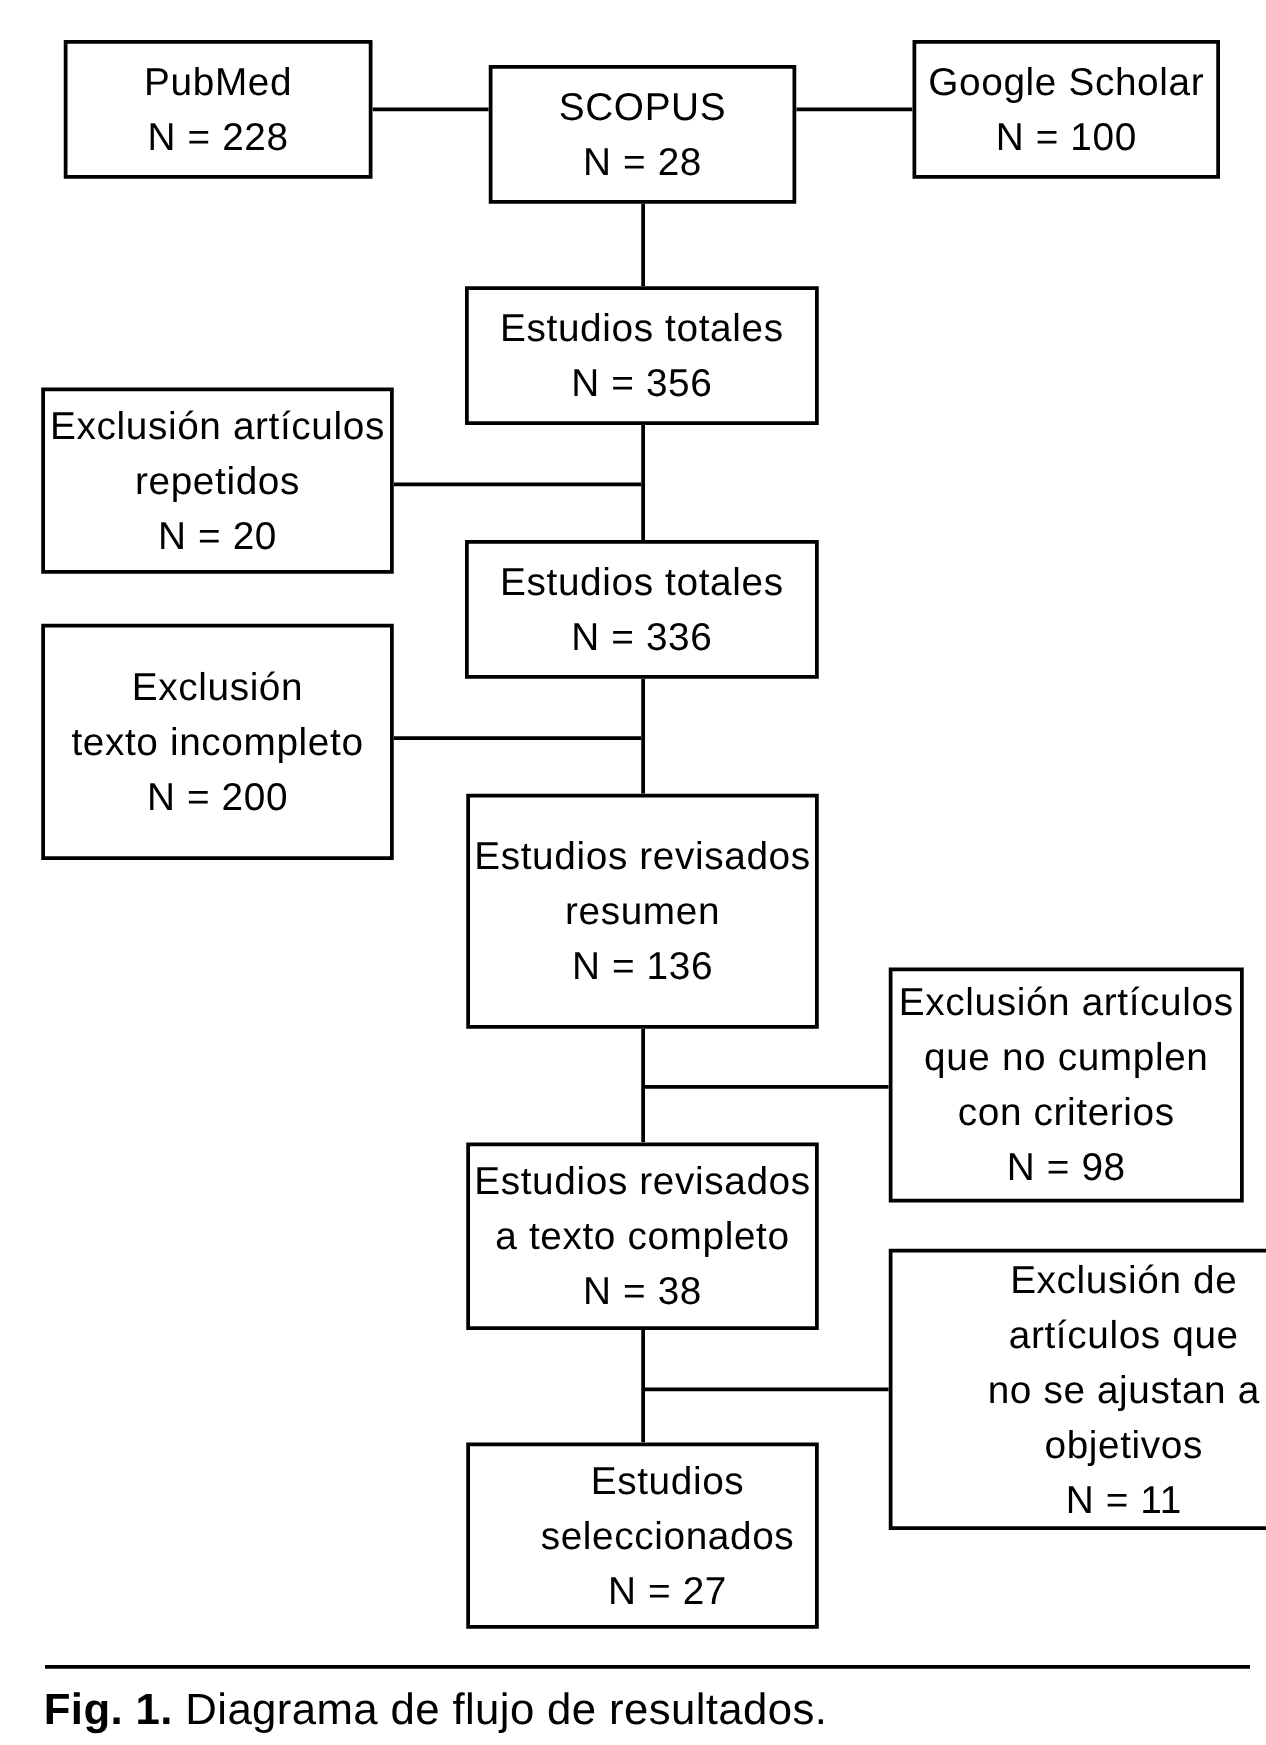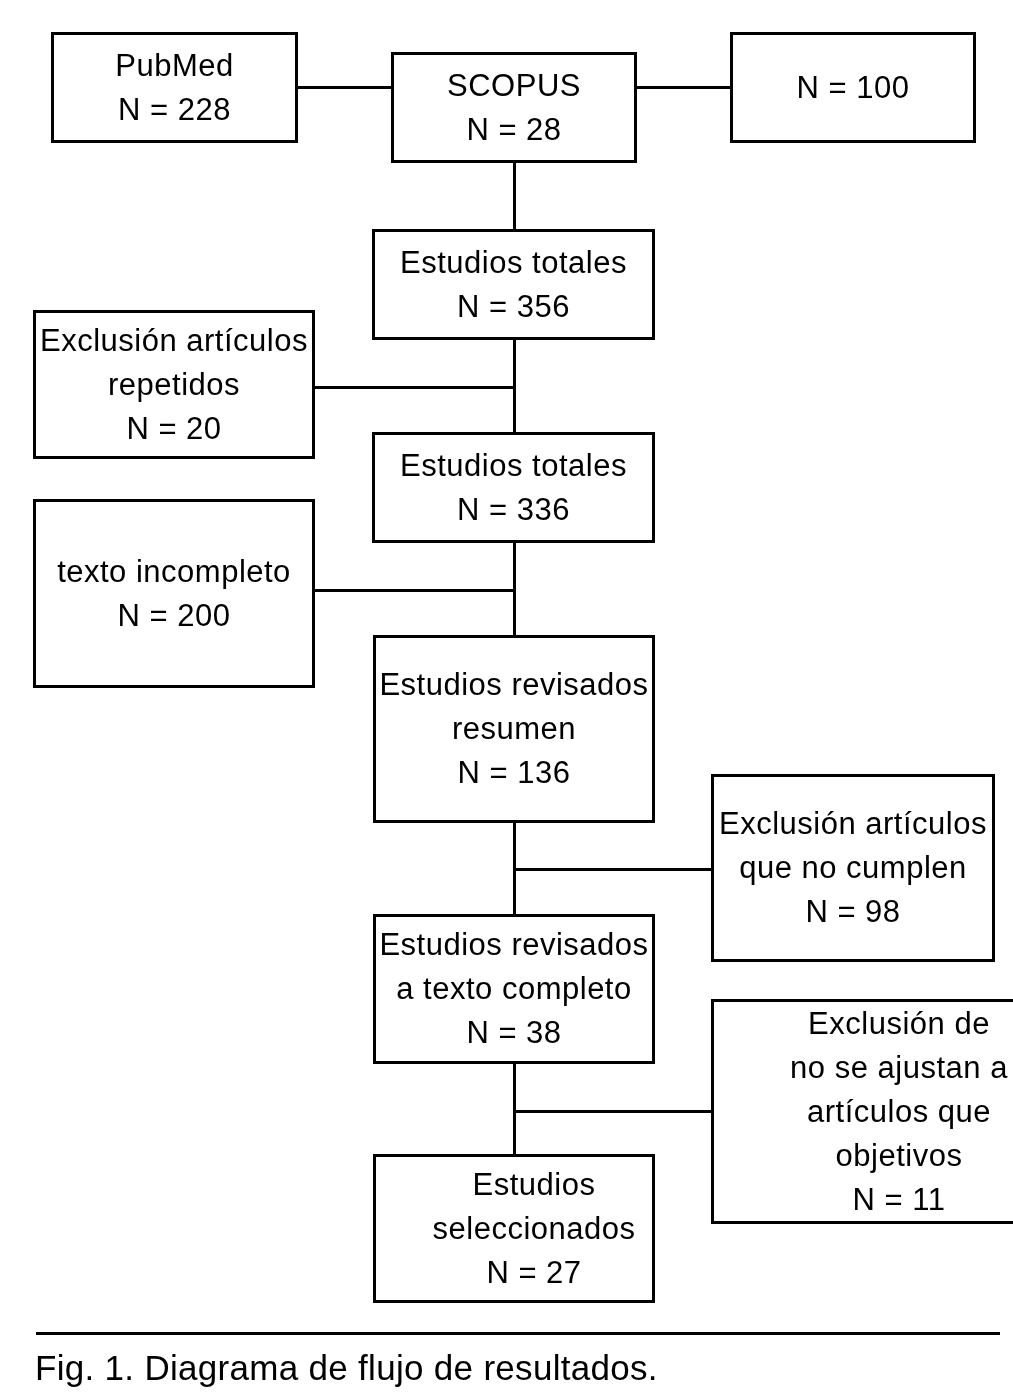--- a/index.html
+++ b/index.html
@@ -40,21 +40,21 @@
   .caption {
     position: absolute;
     left: 35px;
     top: 1346px;
     width: 960px;
     font-size: 35px;
     line-height: 44px;
     letter-spacing: 0.3px;
     white-space: nowrap;
   }
-  .caption .bold { font-weight: normal; }
+  .caption .bold { font-weight: bold; }
 </style>
 </head>
 <body>
 
 <div class="stage">
 
   <div class="conn" style="left:298px; top:86px; width:93px; height:3px;"></div>
   <div class="conn" style="left:637px; top:86px; width:93px; height:3px;"></div>
   <div class="conn" style="left:513px; top:143px; width:3px; height:86px;"></div>
   <div class="conn" style="left:513px; top:340px; width:3px; height:92px;"></div>
@@ -70,66 +70,69 @@
     <span class="line">PubMed</span>
     <span class="line">N = 228</span>
   </div>
 
   <div class="node" style="left:391px; top:32px; width:246px; height:111px;margin-top:20px;">
     <span class="line">SCOPUS</span>
     <span class="line">N = 28</span>
   </div>
 
   <div class="node" style="left:730px; top:32px; width:246px; height:111px;">
+    <span class="line">Google Scholar</span>
     <span class="line">N = 100</span>
   </div>
 
   <div class="node" style="left:372px; top:229px; width:283px; height:111px;">
     <span class="line">Estudios totales</span>
     <span class="line">N = 356</span>
   </div>
 
   <div class="node" style="left:33px; top:310px; width:282px; height:149px;">
     <span class="line">Exclusión artículos</span>
     <span class="line">repetidos</span>
     <span class="line">N = 20</span>
   </div>
 
   <div class="node" style="left:372px; top:432px; width:283px; height:111px;">
     <span class="line">Estudios totales</span>
     <span class="line">N = 336</span>
   </div>
 
   <div class="node" style="left:33px; top:499px; width:282px; height:189px;">
+    <span class="line">Exclusión</span>
     <span class="line">texto incompleto</span>
     <span class="line">N = 200</span>
   </div>
 
   <div class="node" style="left:373px; top:635px; width:282px; height:188px;">
     <span class="line">Estudios revisados</span>
     <span class="line">resumen</span>
     <span class="line">N = 136</span>
   </div>
 
   <div class="node" style="left:711px; top:774px; width:284px; height:188px;">
     <span class="line">Exclusión artículos</span>
     <span class="line">que no cumplen</span>
+    <span class="line">con criterios</span>
     <span class="line">N = 98</span>
   </div>
 
   <div class="node" style="left:373px; top:914px; width:282px; height:150px;">
     <span class="line">Estudios revisados</span>
     <span class="line">a texto completo</span>
     <span class="line">N = 38</span>
   </div>
 
   <div class="node" style="left:711px; top:999px; width:332px; height:225px;padding-left:44px;">
     <span class="line">Exclusión de</span>
+    <span class="line">artículos que</span>
     <span class="line">no se ajustan a</span>
-    <span class="line">artículos que</span>
     <span class="line">objetivos</span>
     <span class="line">N = 11</span>
   </div>
 
   <div class="node" style="left:373px; top:1154px; width:282px; height:149px;padding-left:40px;">
     <span class="line">Estudios</span>
     <span class="line">seleccionados</span>
     <span class="line">N = 27</span>
   </div>
 

